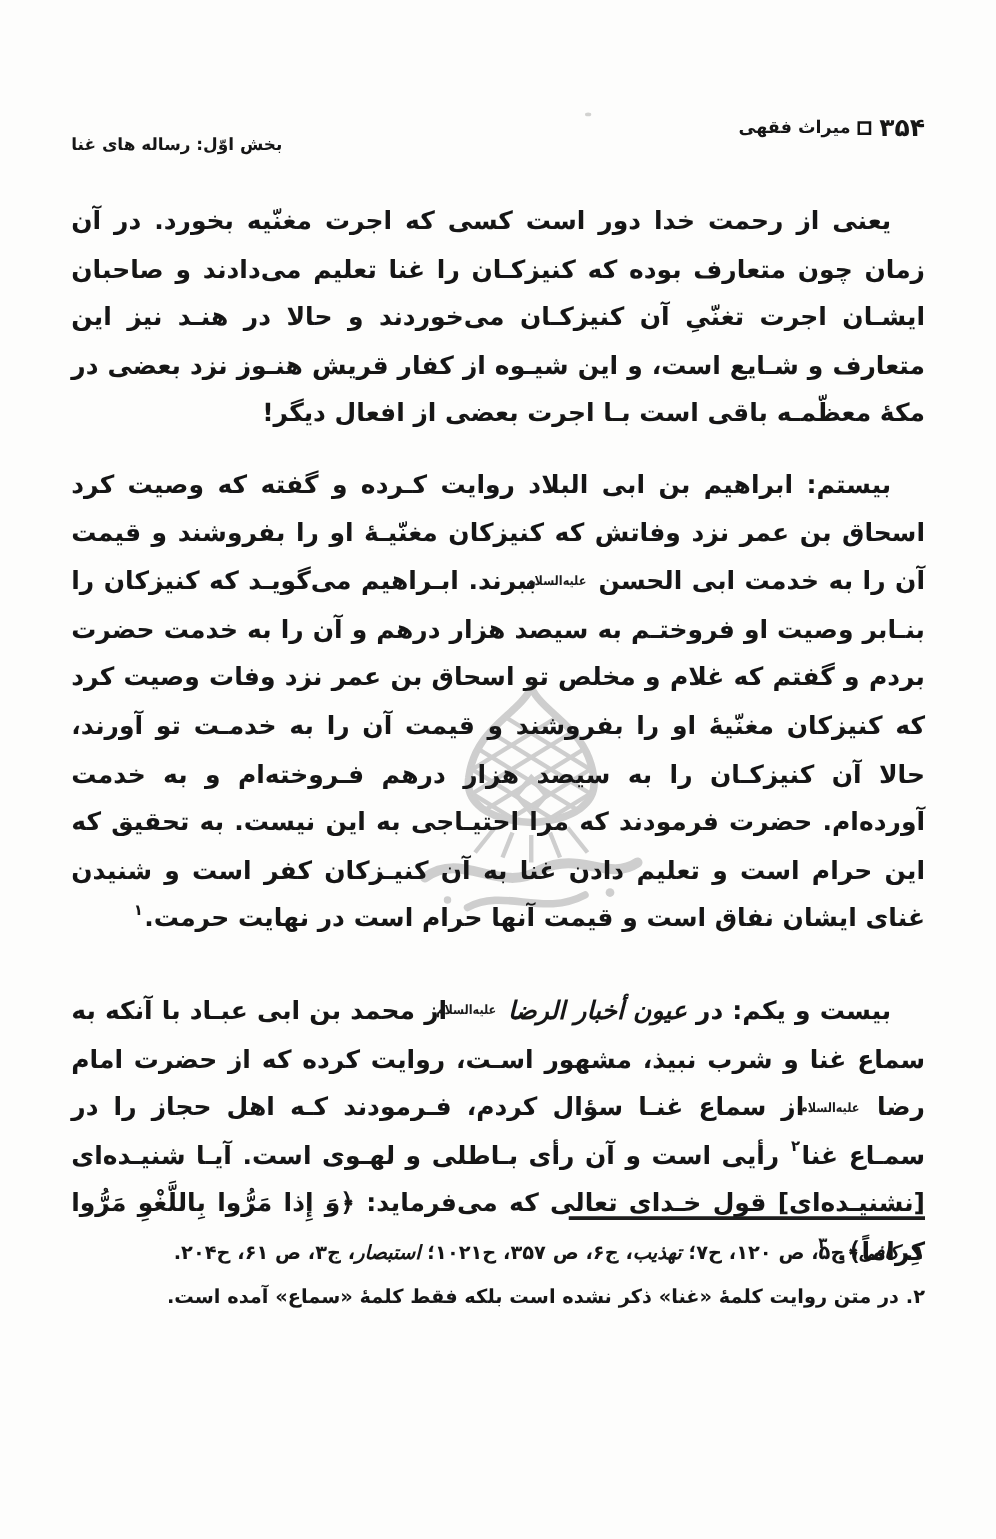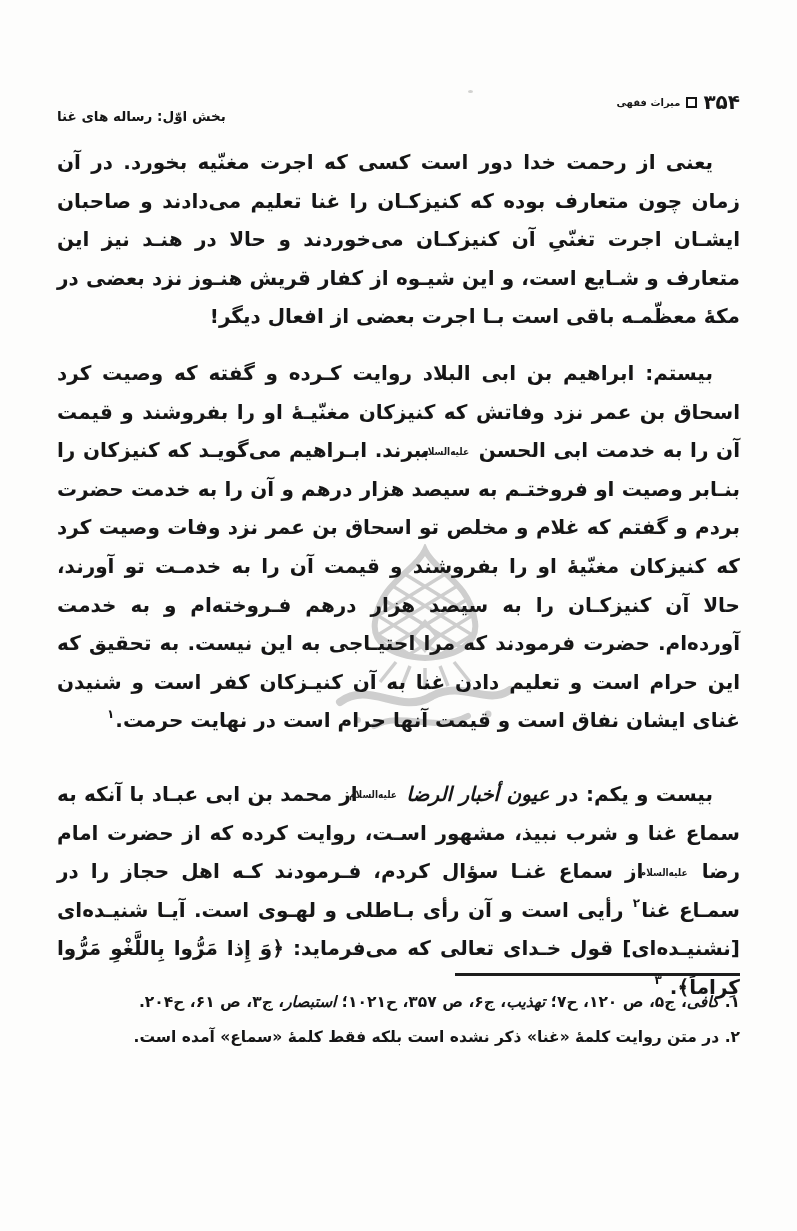--- a/index.html
+++ b/index.html
@@ -17,30 +17,30 @@
     position:absolute;top:80px;right:57px;left:57px;
     display:flex;justify-content:space-between;align-items:center;
     direction:rtl;
   }
   .header-right{display:flex;align-items:center;gap:6px;font-weight:700;}
   .page-number{font-size:20px;font-weight:700;letter-spacing:1px;}
   .box-icon{
     display:inline-block;width:11px;height:11px;
     border:2px solid #141414;box-sizing:border-box;background:#fff;
   }
-  .book-running-title{font-size:10px;font-weight:700;}
+  .book-running-title{font-size:14px;font-weight:700;}
   .section-running-title{font-size:13.5px;font-weight:700;margin-top:28px;}
   
   .watermark{
     position:absolute;left:318px;top:544px;width:215px;height:205px;
     opacity:.62;z-index:1;pointer-events:none;
   }
   
   .body-text{
-    position:absolute;top:143px;right:57px;width:683px;
+    position:absolute;top:157px;right:57px;width:683px;
     z-index:2;
     font-size:20px;line-height:38.6px;font-weight:700;
     text-align:justify;
   }
   .body-text p{margin:0 0 18px 0;text-indent:27px;}
   .body-text p:last-child{margin-bottom:0;margin-top:35px;}
   sup.fnref{
     font-size:12px;font-weight:700;line-height:0;
     position:relative;top:-2px;margin:0 1px;
   }

